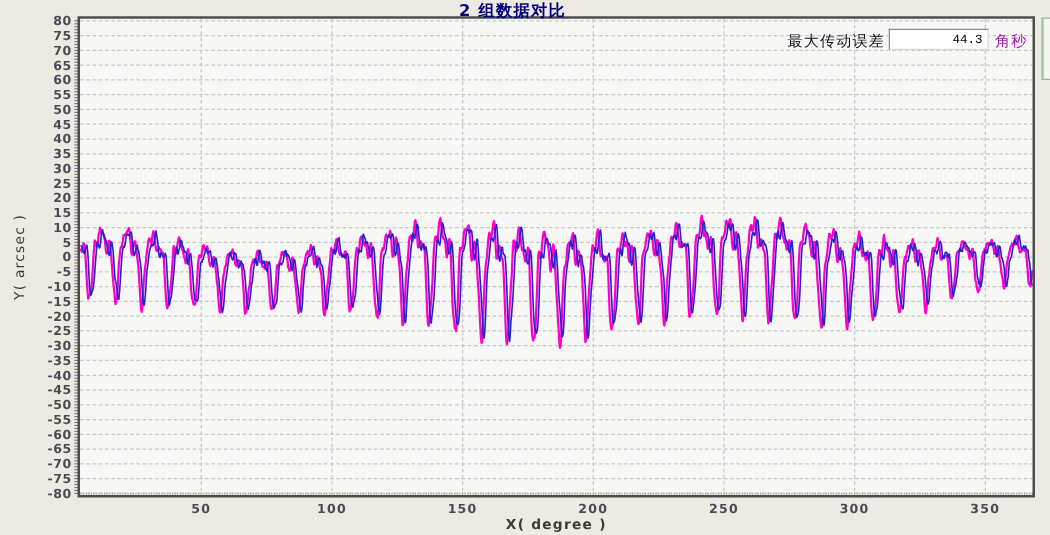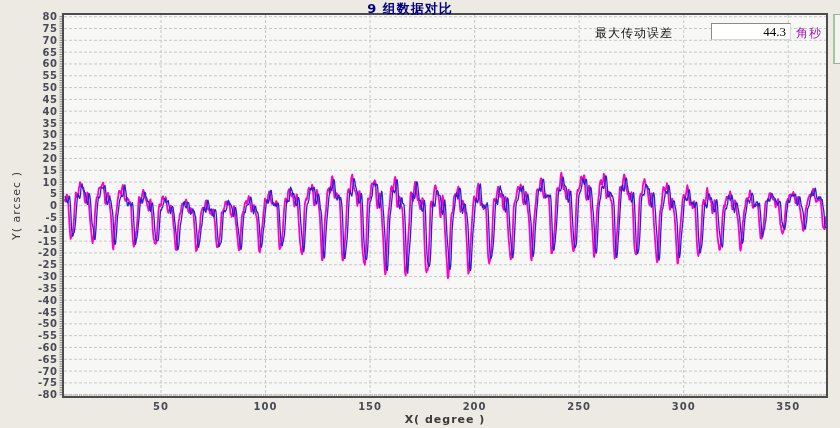--- a/index.html
+++ b/index.html
@@ -7,27 +7,27 @@
     width:840px;height:428px;position:relative;overflow:hidden;
     background:#edeae4;
     font-family:"DejaVu Sans", sans-serif;
   }
   .chart-title{
     position:absolute;top:0;left:0;width:820px;text-align:center;
     font-size:13px;font-weight:bold;color:#00007d;letter-spacing:1px;
   }
   .readout{position:absolute;top:23px;left:0;width:840px;height:18px;pointer-events:none;}
   .readout-label{
-    position:absolute;left:560px;top:2px;width:148px;text-align:center;
+    position:absolute;left:560px;top:2px;width:148px;text-align:right;
     font-size:12px;color:#111;letter-spacing:1px;
   }
   .readout-value{
     position:absolute;left:711px;top:0;width:72px;height:14px;
     background:#fff;border:1px solid;border-color:#8a8a8a #d8d8d8 #d8d8d8 #8a8a8a;
-    font-family:Liberation Serif, serif;font-size:13px;color:#000;
+    font-family:Liberation Mono, monospace;font-size:10px;color:#000;
     text-align:right;padding:1px 4px 0 2px;pointer-events:auto;
   }
   .readout-unit{position:absolute;left:796px;top:2px;font-size:12px;color:#a21caf;letter-spacing:1px;}
   #plot{position:absolute;left:0;top:0;}
   .x-axis-label{
     position:absolute;left:0;top:413px;width:890px;text-align:center;
     font-size:11px;font-weight:bold;color:#3a3a3a;letter-spacing:1px;
   }
   .y-axis-label{
     position:absolute;left:-34px;top:199px;width:100px;text-align:center;
@@ -648,21 +648,21 @@
     <text x="57.5" y="20.19999999999999" text-anchor="end" font-size="10px" font-weight="bold" fill="#4a4a55" font-family="&quot;DejaVu Sans&quot;, sans-serif" letter-spacing="0.5">80</text>
     <text x="161" y="410" text-anchor="middle" font-size="10px" font-weight="bold" fill="#4a4a55" font-family="&quot;DejaVu Sans&quot;, sans-serif" letter-spacing="1">50</text>
     <text x="265.53499999999997" y="410" text-anchor="middle" font-size="10px" font-weight="bold" fill="#4a4a55" font-family="&quot;DejaVu Sans&quot;, sans-serif" letter-spacing="1">100</text>
     <text x="370.07" y="410" text-anchor="middle" font-size="10px" font-weight="bold" fill="#4a4a55" font-family="&quot;DejaVu Sans&quot;, sans-serif" letter-spacing="1">150</text>
     <text x="474.605" y="410" text-anchor="middle" font-size="10px" font-weight="bold" fill="#4a4a55" font-family="&quot;DejaVu Sans&quot;, sans-serif" letter-spacing="1">200</text>
     <text x="579.14" y="410" text-anchor="middle" font-size="10px" font-weight="bold" fill="#4a4a55" font-family="&quot;DejaVu Sans&quot;, sans-serif" letter-spacing="1">250</text>
     <text x="683.675" y="410" text-anchor="middle" font-size="10px" font-weight="bold" fill="#4a4a55" font-family="&quot;DejaVu Sans&quot;, sans-serif" letter-spacing="1">300</text>
     <text x="788.21" y="410" text-anchor="middle" font-size="10px" font-weight="bold" fill="#4a4a55" font-family="&quot;DejaVu Sans&quot;, sans-serif" letter-spacing="1">350</text>
   </svg>
 
-<div class="chart-title">9 组数据对比</div>
+<div class="chart-title">2 组数据对比</div>
 
 <div class="readout">
   <span class="readout-label">最大传动误差</span>
   <input class="readout-value" readonly="" value="44.3" style="">
   <span class="readout-unit">角秒</span>
 </div>
 
 <div class="x-axis-label">X( degree )</div>
 <div class="y-axis-label">Y( arcsec )</div>
 

